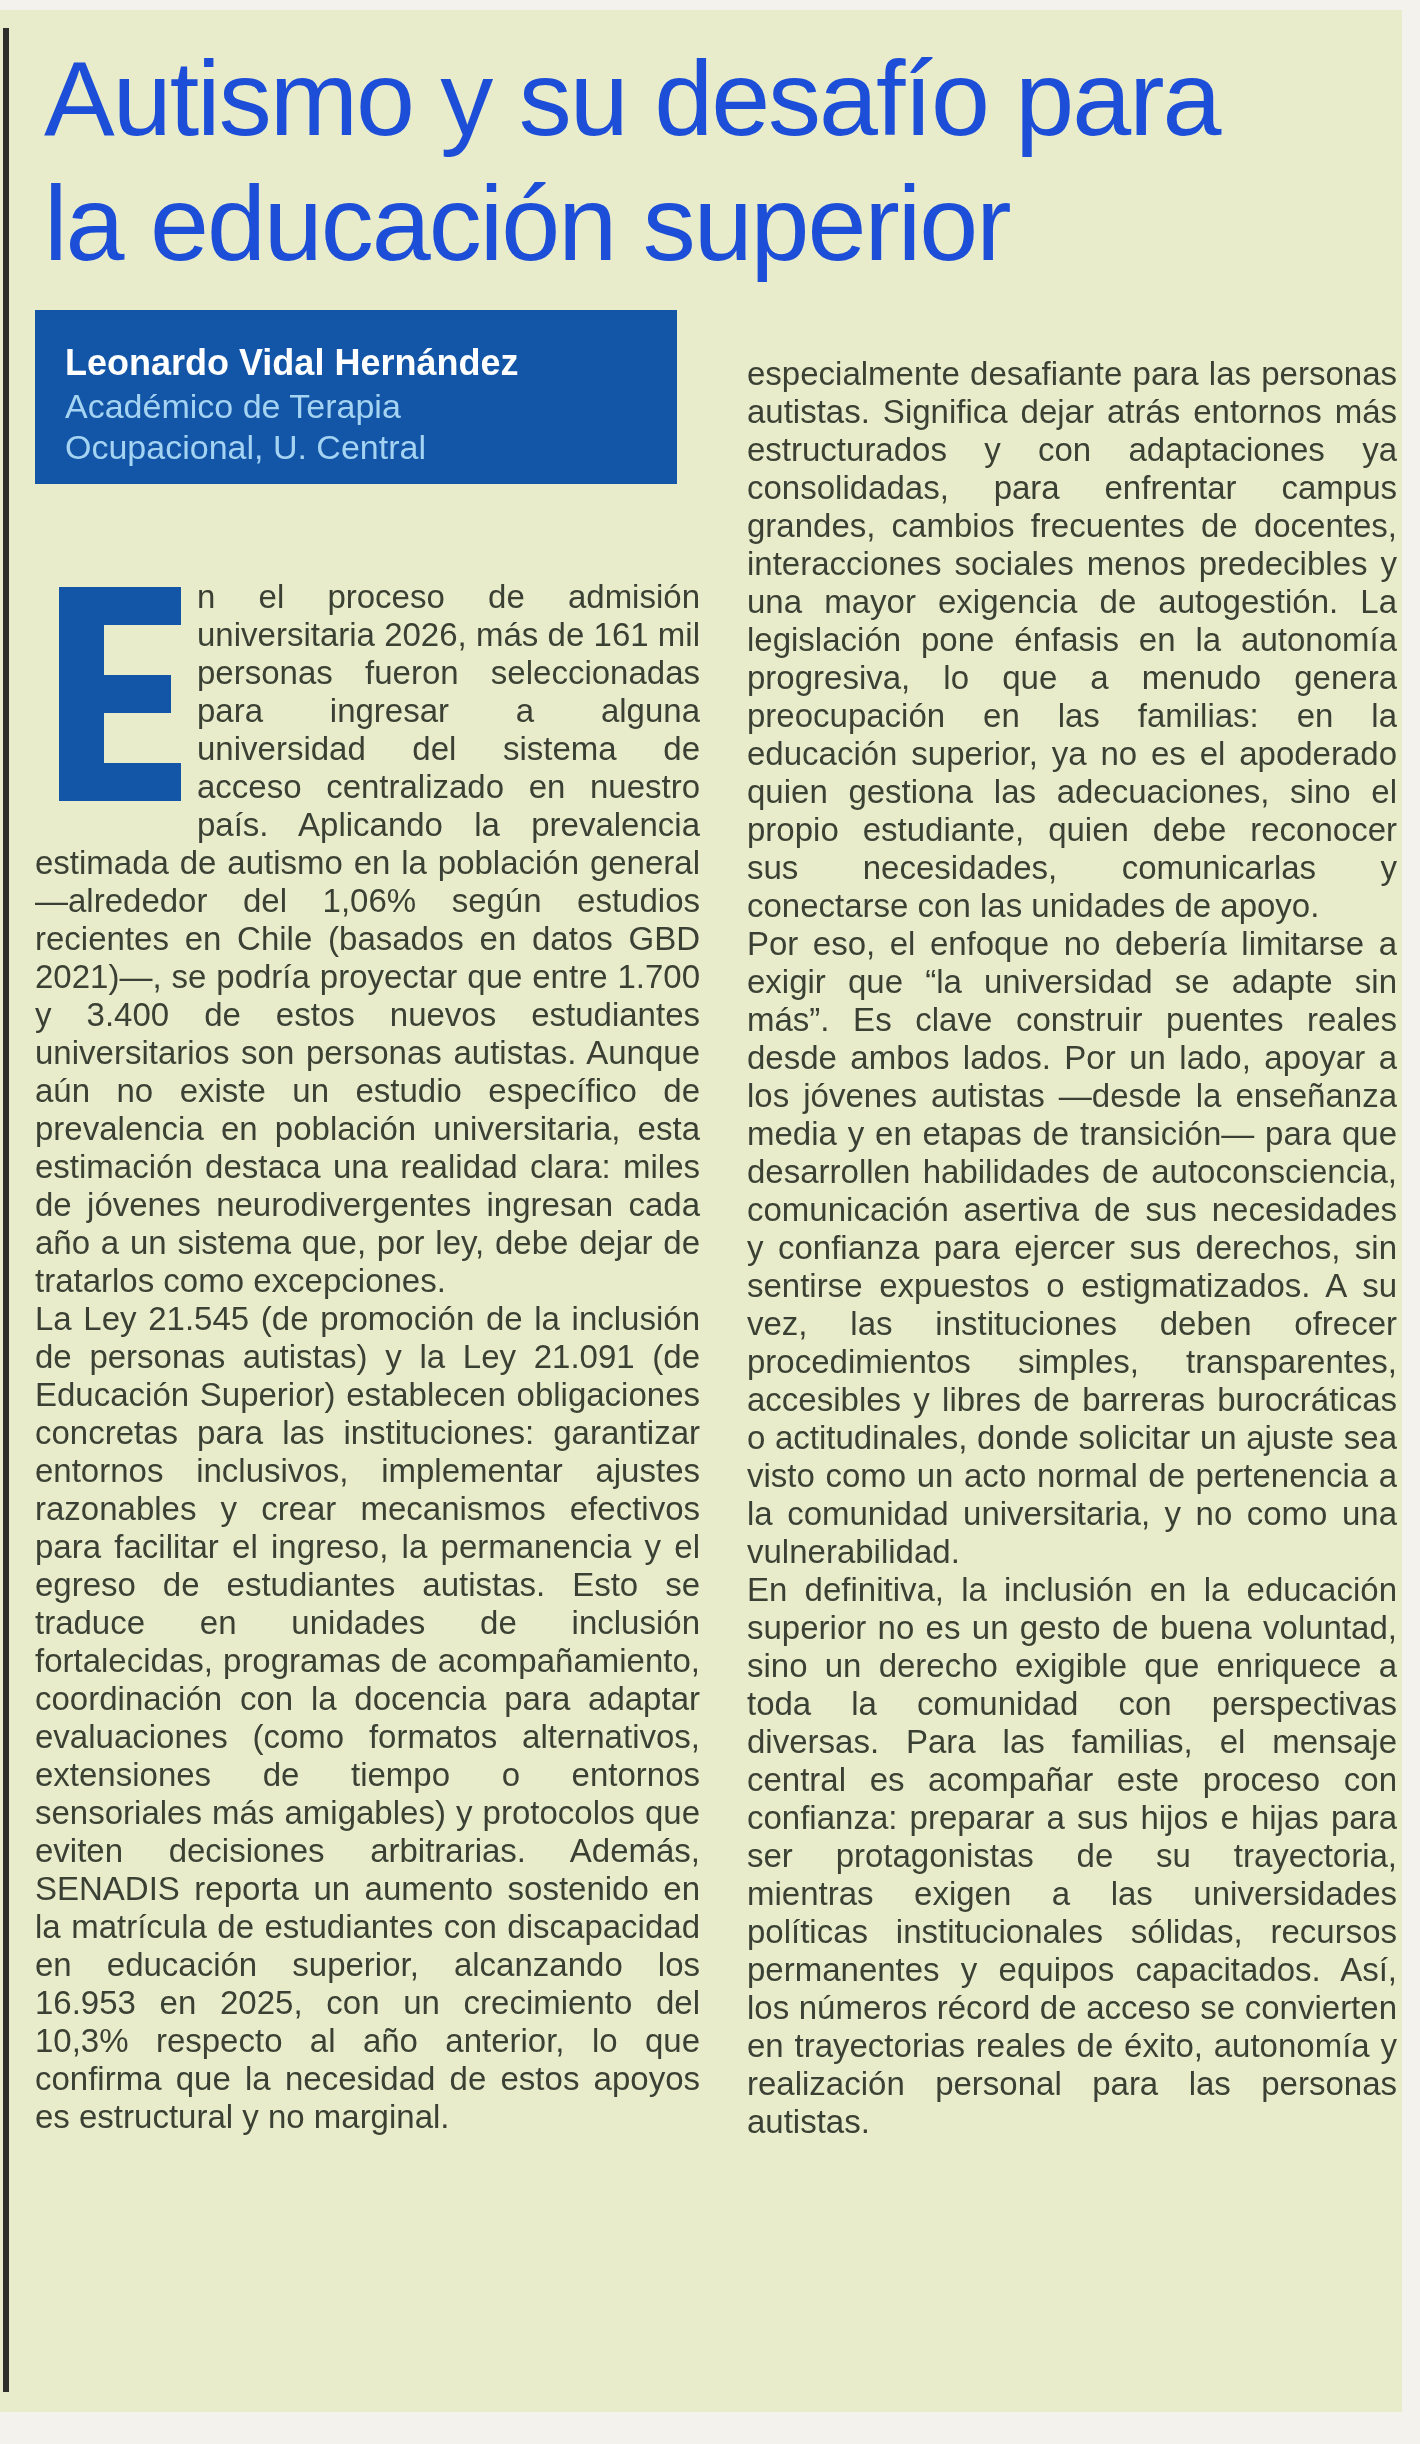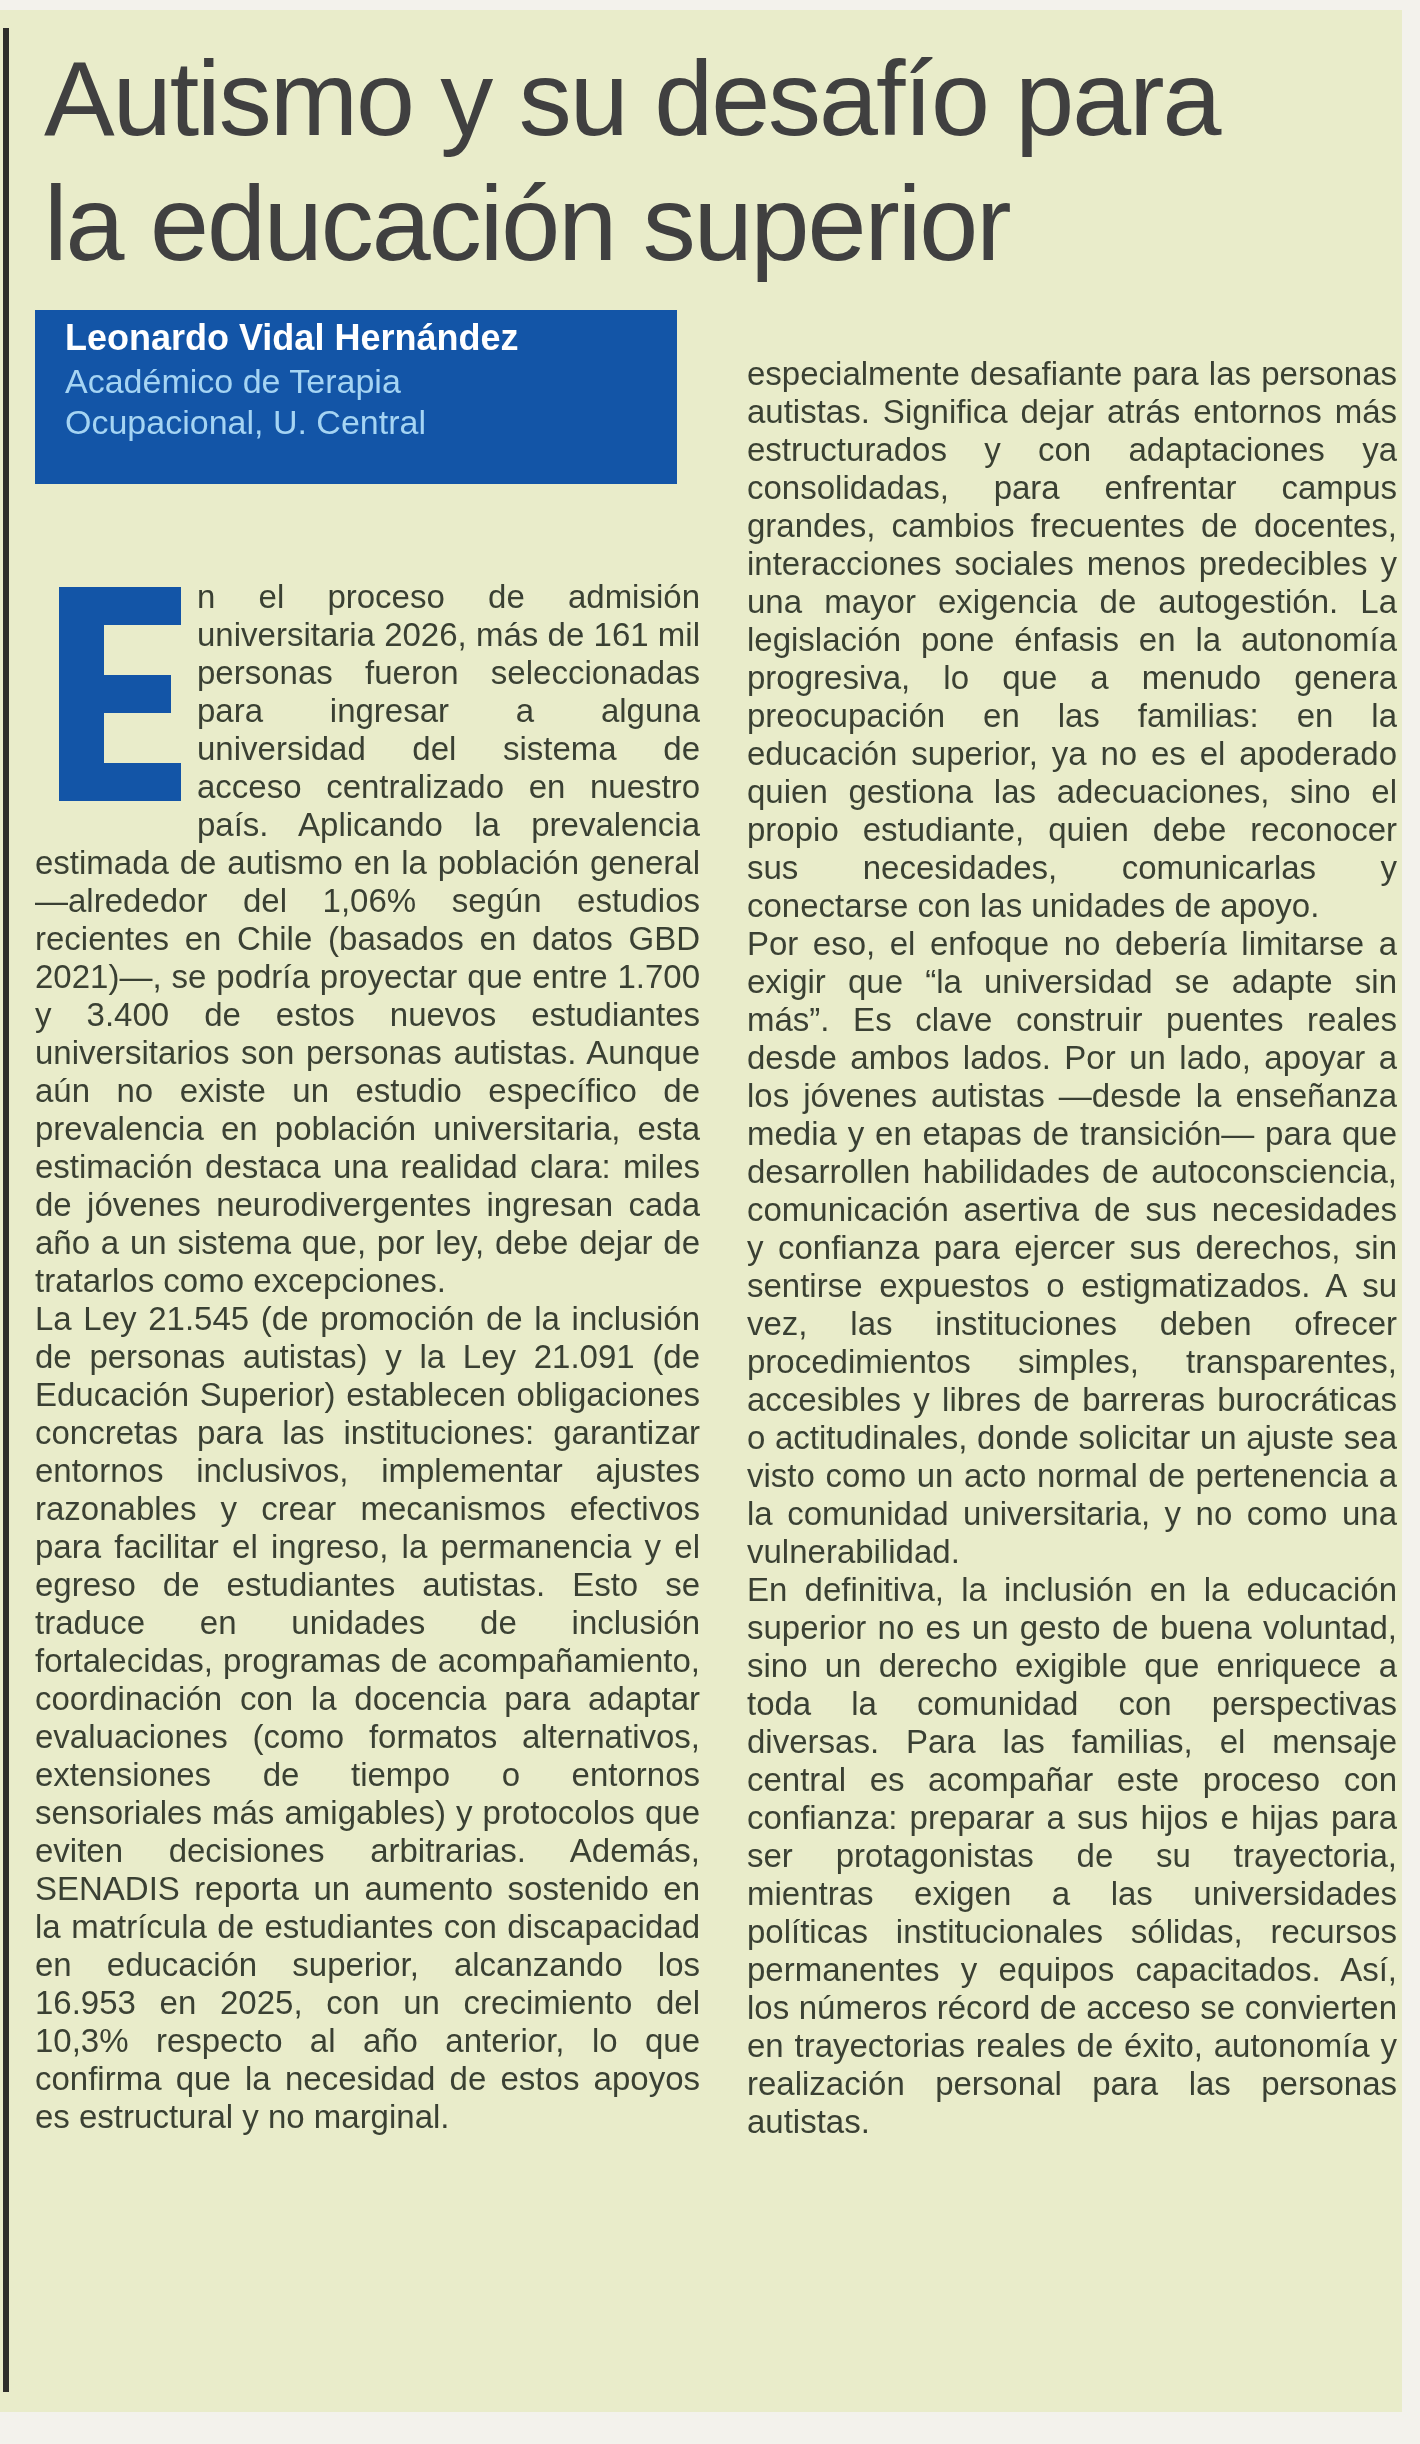--- a/index.html
+++ b/index.html
@@ -23,29 +23,29 @@
     background: #2e2e2c;
   }
   .headline {
     position: absolute;
     left: 44px; top: 26px;
     width: 1340px;
     font-size: 106px;
     line-height: 1.18;
     letter-spacing: -2px;
     font-weight: normal;
-    color: #404040;
+    color: #1d4ed8;
     white-space: pre-line;
   }
   .author-box {
     position: absolute;
     left: 35px; top: 300px;
     width: 642px; height: 174px;
     background: #1355a7;
-    padding: 7px 10px 0 30px;
+    padding: 32px 10px 0 30px;
   }
   .author-name {
     color: #ffffff;
     font-weight: bold;
     font-size: 36px;
     line-height: 42px;
   }
   .author-affiliation {
     color: #a5d4f3;
     font-size: 34px;

